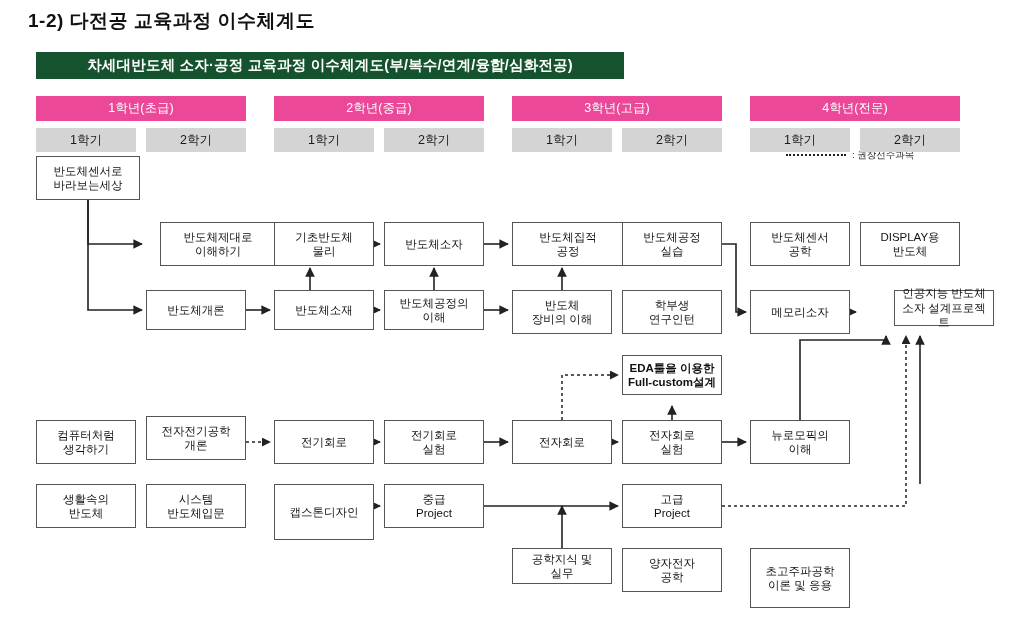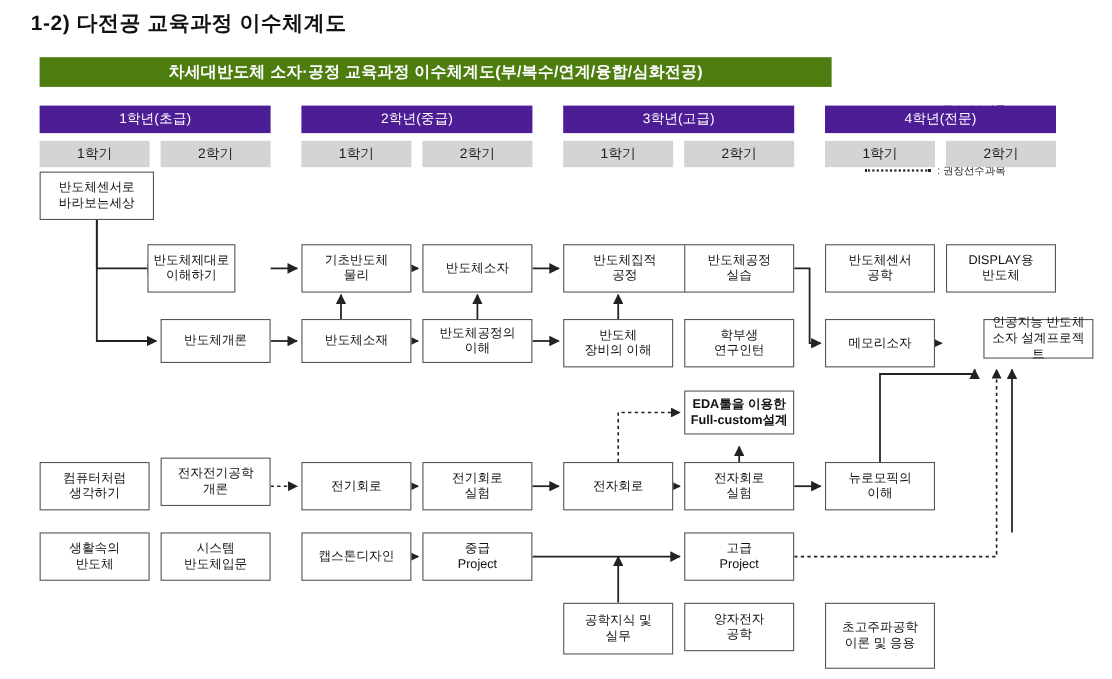--- a/index.html
+++ b/index.html
@@ -21,23 +21,23 @@
     top: 8px;
     font-size: 19px;
     font-weight: bold;
     letter-spacing: 0.5px;
     color: #111;
   }
   .banner {
     position: absolute;
     left: 36px;
     top: 52px;
-    width: 720px;
+    width: 588px;
     height: 27px;
-    background: #4d7c0f;
+    background: #14532d;
     color: #ffffff;
     font-size: 14.5px;
     font-weight: bold;
     display: flex;
     align-items: center;
     justify-content: center;
     letter-spacing: 0.2px;
   }
   .legend {
     position: absolute;
@@ -57,21 +57,21 @@
     width: 60px;
     height: 0;
     margin-right: 6px;
   }
   .legend-line.solid { border-top: 2px solid #222; }
   .legend-line.dotted { border-top: 2px dotted #222; }
 
   .yearbar {
     position: absolute;
     height: 25px;
-    background: #4c1d95;
+    background: #ec4899;
     color: #ffffff;
     font-size: 12.5px;
     display: flex;
     align-items: center;
     justify-content: center;
   }
   .sembar {
     position: absolute;
     height: 24px;
     background: #d4d4d4;
@@ -201,21 +201,21 @@
 
     <path d="M 562 420 L 562 375 L 618 375"></path>
 
     <path d="M 722 506 L 906 506 L 906 336"></path>
   </g>
 </svg>
 
 <div id="node-layer">
     <div class="node" style="left: 36px; top: 156px; width: 104px; height: 44px;">반도체센서로
 바라보는세상</div>
-    <div class="node" style="left: 134px; top: 222px; width: 80px; height: 44px;">반도체제대로
+    <div class="node" style="left: 160px; top: 222px; width: 116px; height: 44px;">반도체제대로
 이해하기</div>
     <div class="node" style="left: 146px; top: 290px; width: 100px; height: 40px;">반도체개론</div>
     <div class="node" style="left: 274px; top: 222px; width: 100px; height: 44px;">기초반도체
 물리</div>
     <div class="node" style="left: 384px; top: 222px; width: 100px; height: 44px;">반도체소자</div>
     <div class="node" style="left: 274px; top: 290px; width: 100px; height: 40px;">반도체소재</div>
     <div class="node" style="left: 384px; top: 290px; width: 100px; height: 40px;">반도체공정의
 이해</div>
     <div class="node" style="left: 512px; top: 222px; width: 112px; height: 44px;">반도체집적
 공정</div>
@@ -243,24 +243,24 @@
 실험</div>
     <div class="node" style="left: 512px; top: 420px; width: 100px; height: 44px;">전자회로</div>
     <div class="node" style="left: 622px; top: 420px; width: 100px; height: 44px;">전자회로
 실험</div>
     <div class="node" style="left: 750px; top: 420px; width: 100px; height: 44px;">뉴로모픽의
 이해</div>
     <div class="node" style="left: 36px; top: 484px; width: 100px; height: 44px;">생활속의
 반도체</div>
     <div class="node" style="left: 146px; top: 484px; width: 100px; height: 44px;">시스템
 반도체입문</div>
-    <div class="node" style="left: 274px; top: 484px; width: 100px; height: 44px;">캡스톤디자인</div>
+    <div class="node" style="left: 274px; top: 484px; width: 100px; height: 56px;">캡스톤디자인</div>
     <div class="node" style="left: 384px; top: 484px; width: 100px; height: 44px;">중급
 Project</div>
     <div class="node" style="left: 622px; top: 484px; width: 100px; height: 44px;">고급
 Project</div>
-    <div class="node" style="left: 512px; top: 548px; width: 100px; height: 47px;">공학지식 및
+    <div class="node" style="left: 512px; top: 548px; width: 100px; height: 36px;">공학지식 및
 실무</div>
     <div class="node" style="left: 622px; top: 548px; width: 100px; height: 44px;">양자전자
 공학</div>
     <div class="node" style="left: 750px; top: 548px; width: 100px; height: 60px;">초고주파공학
 이론 및 응용</div>
   </div>
 
 </body></html>

